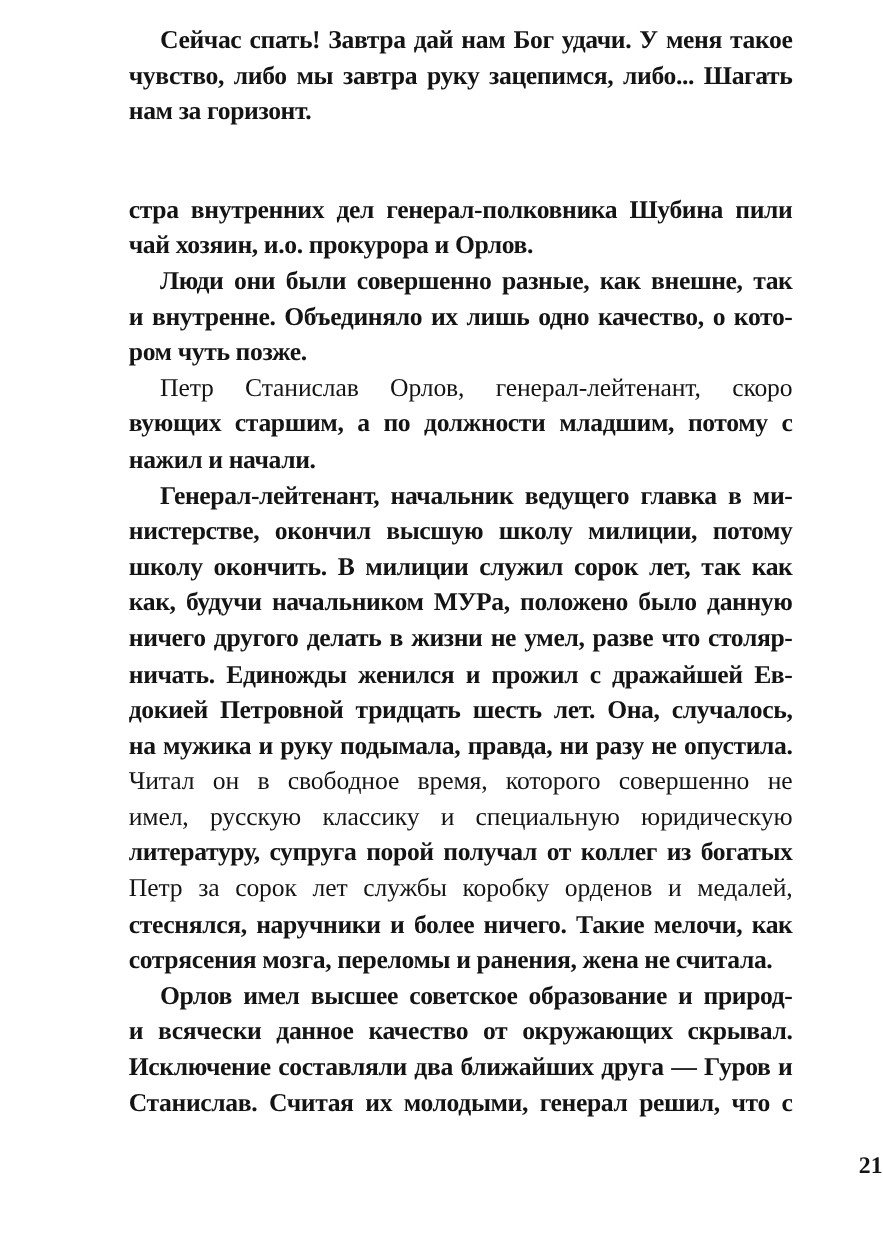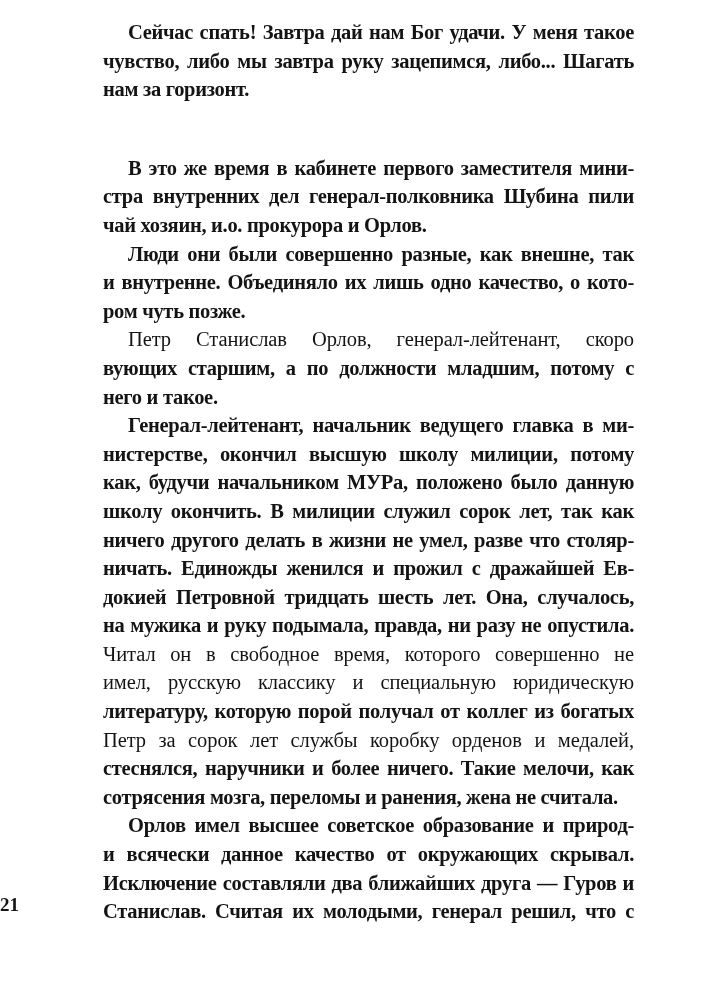--- a/index.html
+++ b/index.html
@@ -40,71 +40,70 @@
     .line.bold {
       font-weight: bold;
       letter-spacing: -0.3px;
     }
     .gap {
       display: block;
       height: 50px;
     }
     .page-number {
       position: absolute;
-      top: 894px;
+      top: 922px;
       left: 0;
       width: 706px;
-      text-align: left;
+      text-align: right;
       font-size: 19px;
       font-weight: bold;
     }
   </style>
 </head>
 <body>
 
 <div class="page">
 
   <div>
     <span class="line indent bold">Сейчас спать! Завтра дай нам Бог удачи. У меня такое</span>
     <span class="line bold">чувство, либо мы завтра руку зацепимся, либо... Шагать</span>
     <span class="line last bold">нам за горизонт.</span>
   </div>
 
   <div class="gap"></div>
 
   <div>
-    <span class="line indent bold">В это же время в кабинете первого заместителя мини-</span>
     <span class="line bold">стра внутренних дел генерал-полковника Шубина пили</span>
     <span class="line last bold">чай хозяин, и.о. прокурора и Орлов.</span>
   </div>
 
   <div>
     <span class="line indent bold">Люди они были совершенно разные, как внешне, так</span>
     <span class="line bold">и внутренне. Объединяло их лишь одно качество, о кото-</span>
     <span class="line last bold">ром чуть позже.</span>
   </div>
 
   <div>
     <span class="line indent">Петр Станислав Орлов, генерал-лейтенант, скоро</span>
     <span class="line bold">вующих старшим, а по должности младшим, потому с</span>
-    <span class="line last bold">него и такое.</span>
+    <span class="line last bold">нажил и начали.</span>
   </div>
 
   <div>
     <span class="line indent bold">Генерал-лейтенант, начальник ведущего главка в ми-</span>
     <span class="line bold">нистерстве, окончил высшую школу милиции, потому</span>
+    <span class="line bold">школу окончить. В милиции служил сорок лет, так как</span>
     <span class="line bold">как, будучи начальником МУРа, положено было данную</span>
-    <span class="line bold">школу окончить. В милиции служил сорок лет, так как</span>
     <span class="line bold">ничего другого делать в жизни не умел, разве что столяр-</span>
     <span class="line bold">ничать. Единожды женился и прожил с дражайшей Ев-</span>
     <span class="line bold">докией Петровной тридцать шесть лет. Она, случалось,</span>
     <span class="line bold">на мужика и руку подымала, правда, ни разу не опустила.</span>
     <span class="line">Читал он в свободное время, которого совершенно не</span>
     <span class="line">имел, русскую классику и специальную юридическую</span>
-    <span class="line bold">литературу, которую порой получал от коллег из богатых</span>
+    <span class="line bold">литературу, супруга порой получал от коллег из богатых</span>
     <span class="line">Петр за сорок лет службы коробку орденов и медалей,</span>
     <span class="line bold">стеснялся, наручники и более ничего. Такие мелочи, как</span>
     <span class="line last bold">сотрясения мозга, переломы и ранения, жена не считала.</span>
   </div>
 
   <div>
     <span class="line indent bold">Орлов имел высшее советское образование и природ-</span>
     <span class="line bold">и всячески данное качество от окружающих скрывал.</span>
     <span class="line bold">Исключение составляли два ближайших друга — Гуров и</span>
     <span class="line bold">Станислав. Считая их молодыми, генерал решил, что с</span>

